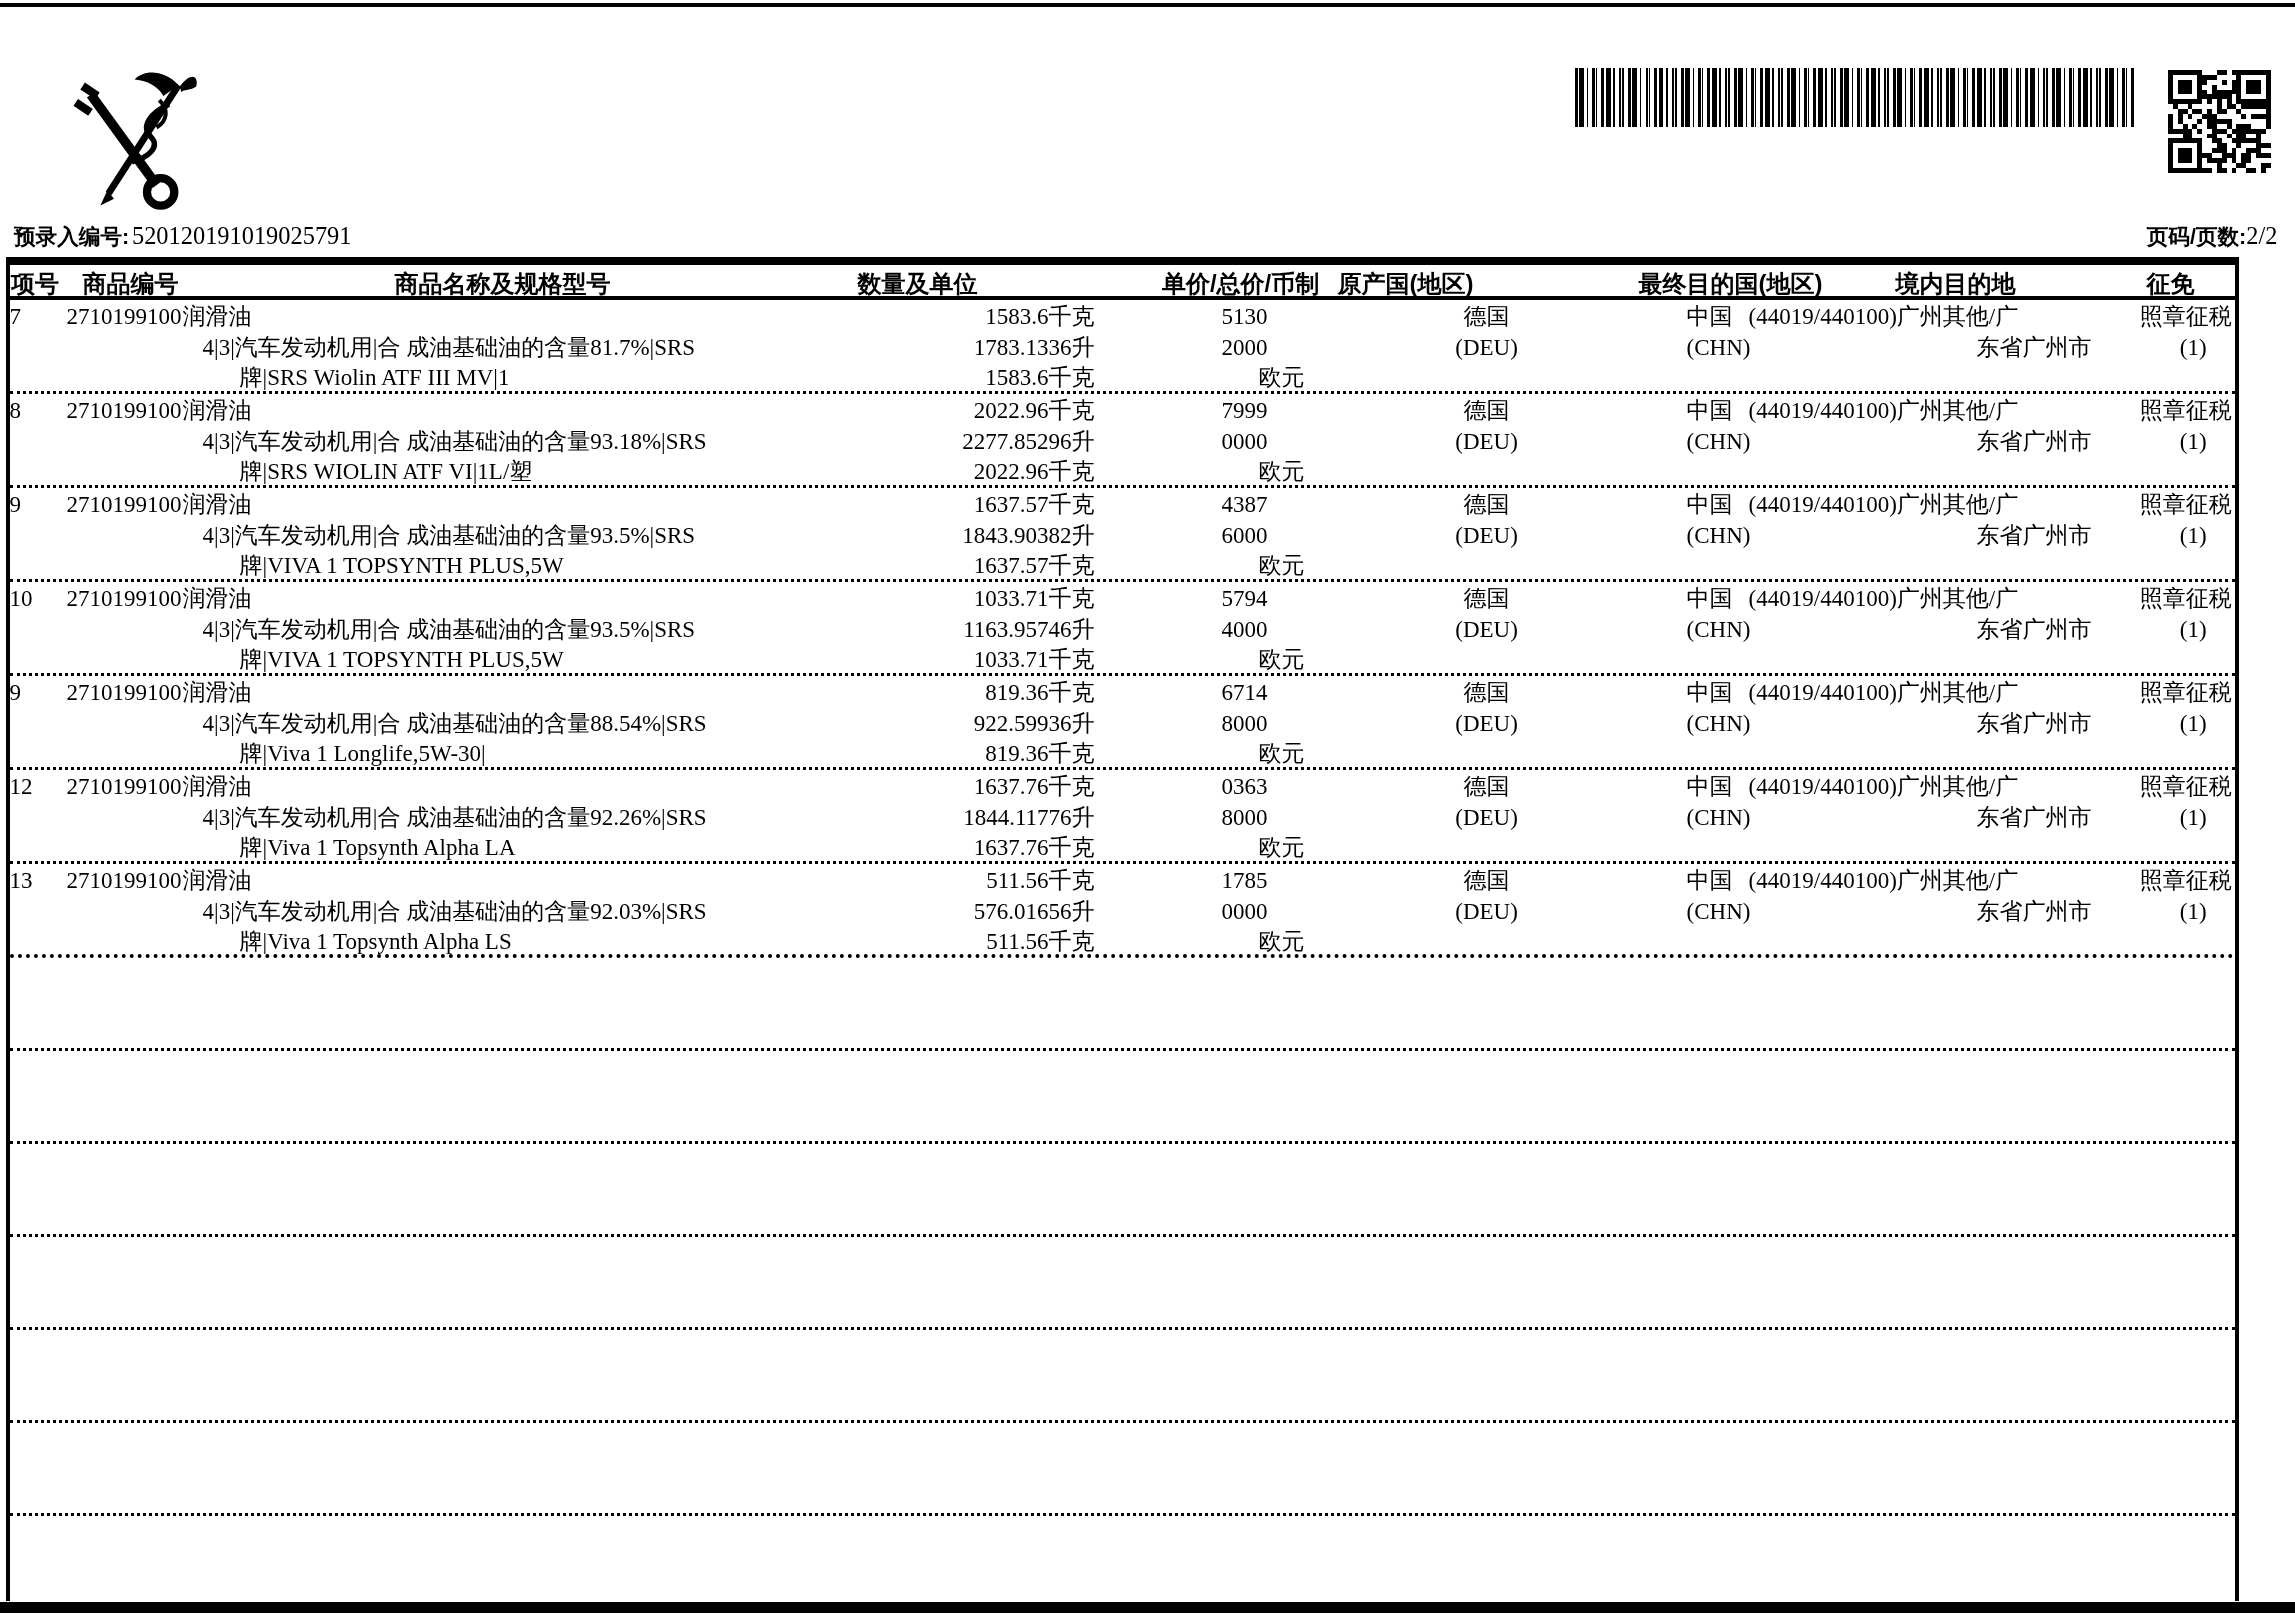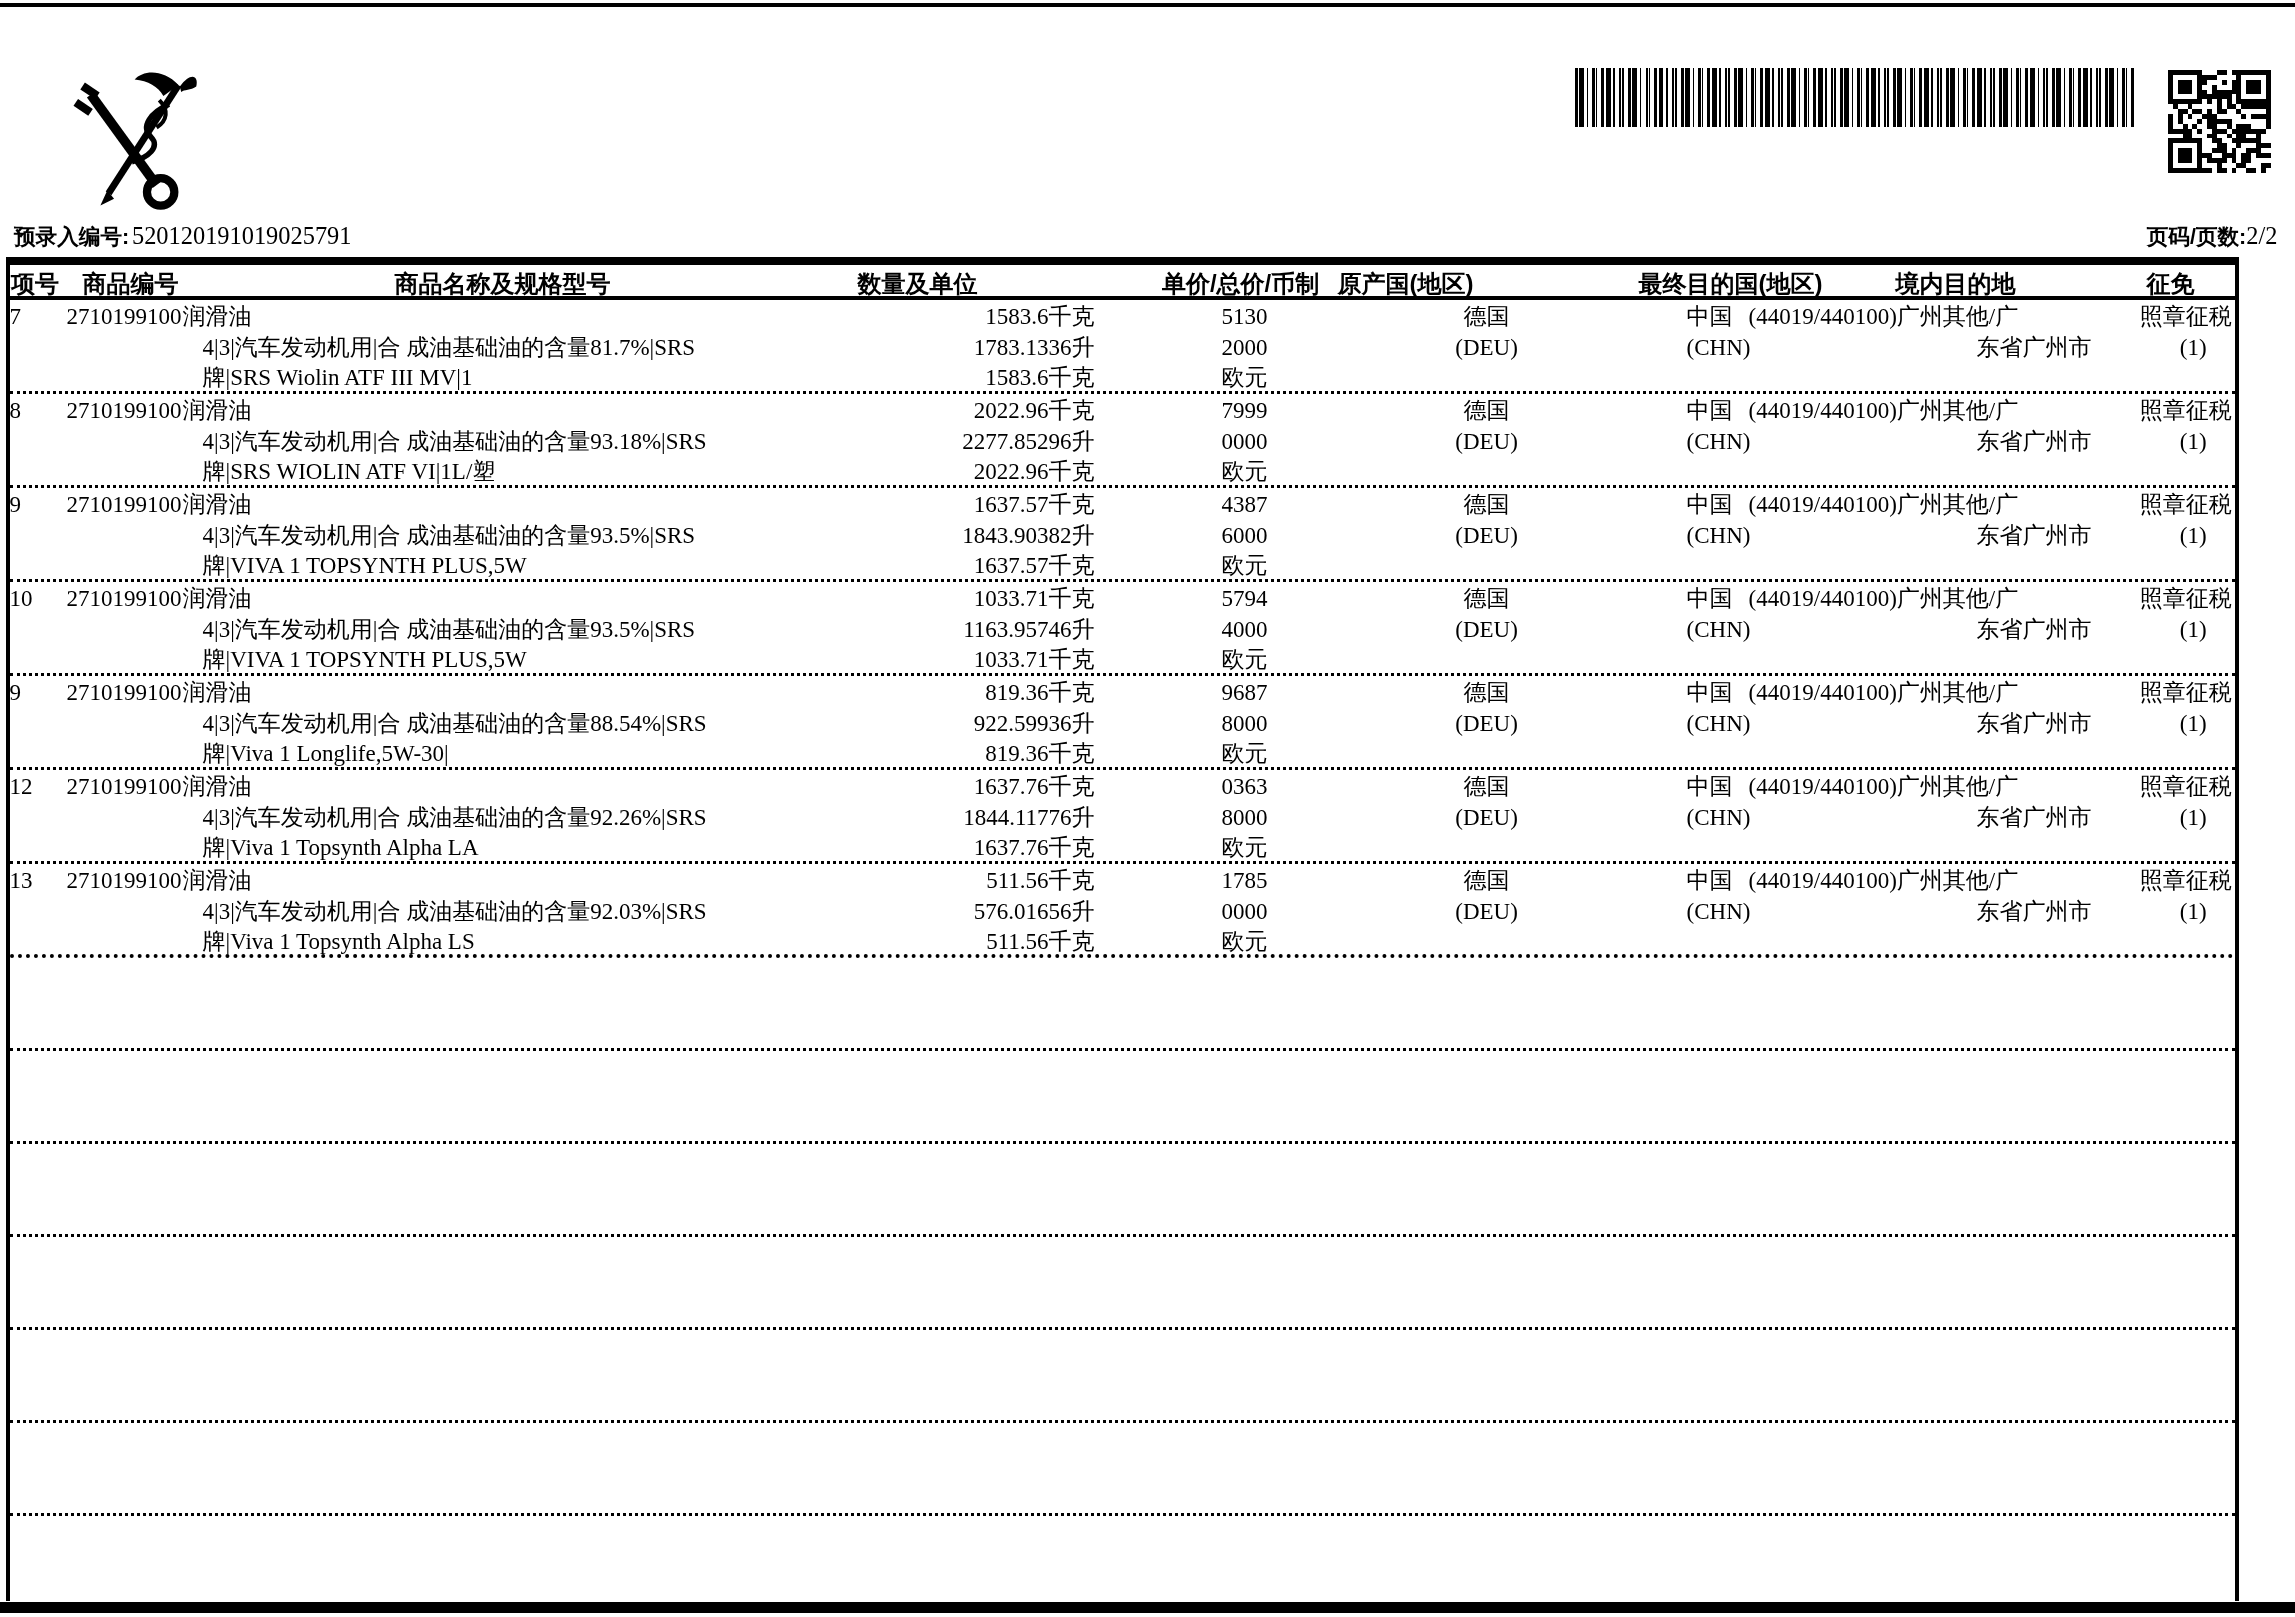--- a/index.html
+++ b/index.html
@@ -49,21 +49,21 @@
   }
   .thead{position:relative;height:31px;border-bottom:4.2px solid #000;
     font-family:"Liberation Sans","DejaVu Sans",sans-serif;font-weight:bold;font-size:24px;}
   .th{position:absolute;top:2.8px;white-space:nowrap;}
   .th.ctr{transform:translateX(-50%);}
   .row{position:relative;height:94px;box-sizing:border-box;
        border-bottom:3.5px dotted #000;font-size:23px;}
   .row.thick-sep{border-bottom-width:4.9px;}
   .row-empty{height:93px;box-sizing:border-box;border-bottom:3.5px dotted #000;}
   .cell{position:absolute;white-space:nowrap;height:28px;line-height:28px;}
-  .t1{top:2.8px;} .t2{top:34px;} .t3{top:64px;}
+  .t1{top:2.8px;} .t2{top:34px;} .t3{top:64px;margin-left:37px;}
   .c-no{left:0;}
   .c-code{left:57px;}
   .c-n1{left:173px;}
   .c-n23{left:193px;}
   .c-q{right:1140px;}
   .c-p{left:1212px;}
   .c-o{left:1362px;width:230px;text-align:center;}
   .c-dc{left:1677px;}
   .c-dom1{left:1739px;}
   .c-dom2{right:143px;}
@@ -462,21 +462,21 @@
 
   <div class="row">
     <span class="cell t1 c-no">9</span>
     <span class="cell t1 c-code">2710199100</span>
     <span class="cell t1 c-n1">润滑油</span>
     <span class="cell t2 c-n23">4|3|汽车发动机用|合 成油基础油的含量88.54%|SRS</span>
     <span class="cell t3 c-n23">牌|Viva 1 Longlife,5W-30|</span>
     <span class="cell t1 c-q">819.36千克</span>
     <span class="cell t2 c-q">922.59936升</span>
     <span class="cell t3 c-q">819.36千克</span>
-    <span class="cell t1 c-p">9687</span>
+    <span class="cell t1 c-p">6714</span>
     <span class="cell t2 c-p">8000</span>
     <span class="cell t3 c-p">欧元</span>
     <span class="cell t1 c-o">德国</span>
     <span class="cell t2 c-o">(DEU)</span>
     <span class="cell t1 c-dc">中国</span>
     <span class="cell t2 c-dc">(CHN)</span>
     <span class="cell t1 c-dom1">(44019/440100)广州其他/广</span>
     <span class="cell t2 c-dom2">东省广州市</span>
     <span class="cell t1 c-l1">照章征税</span>
     <span class="cell t2 c-l2">(1)</span>

